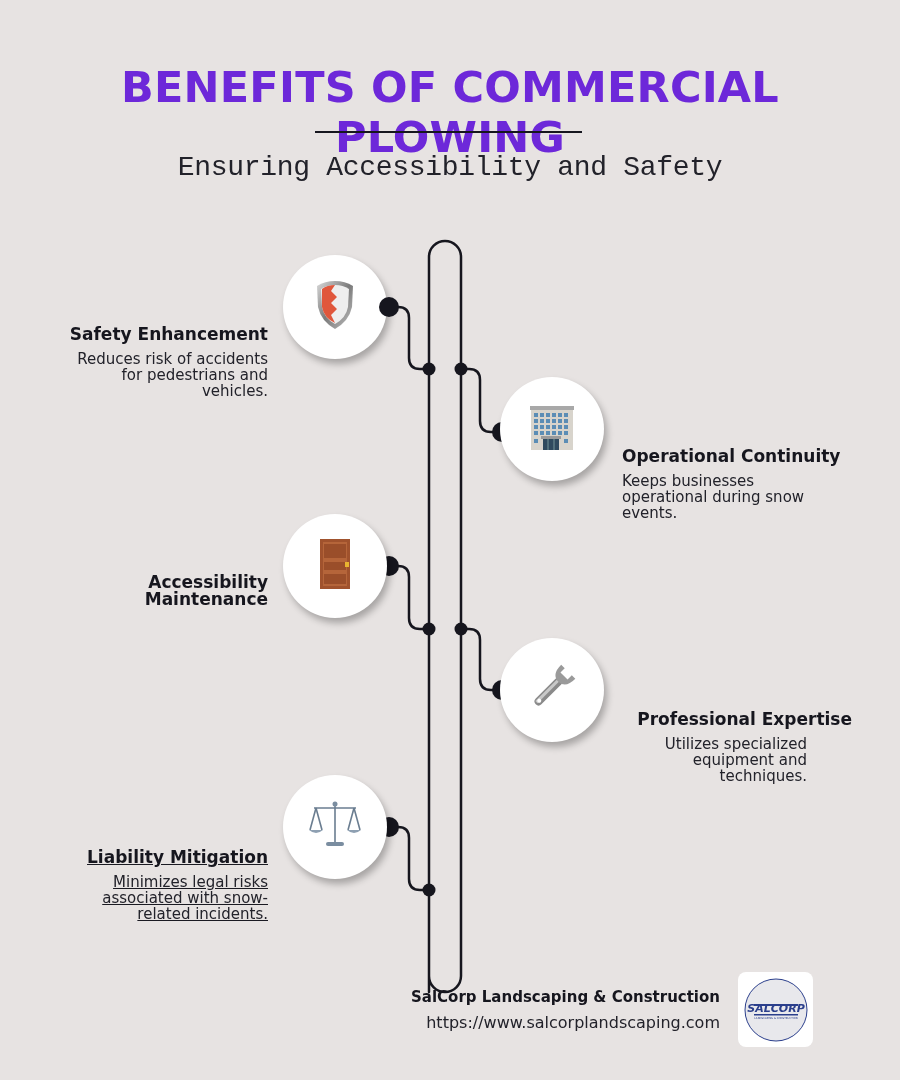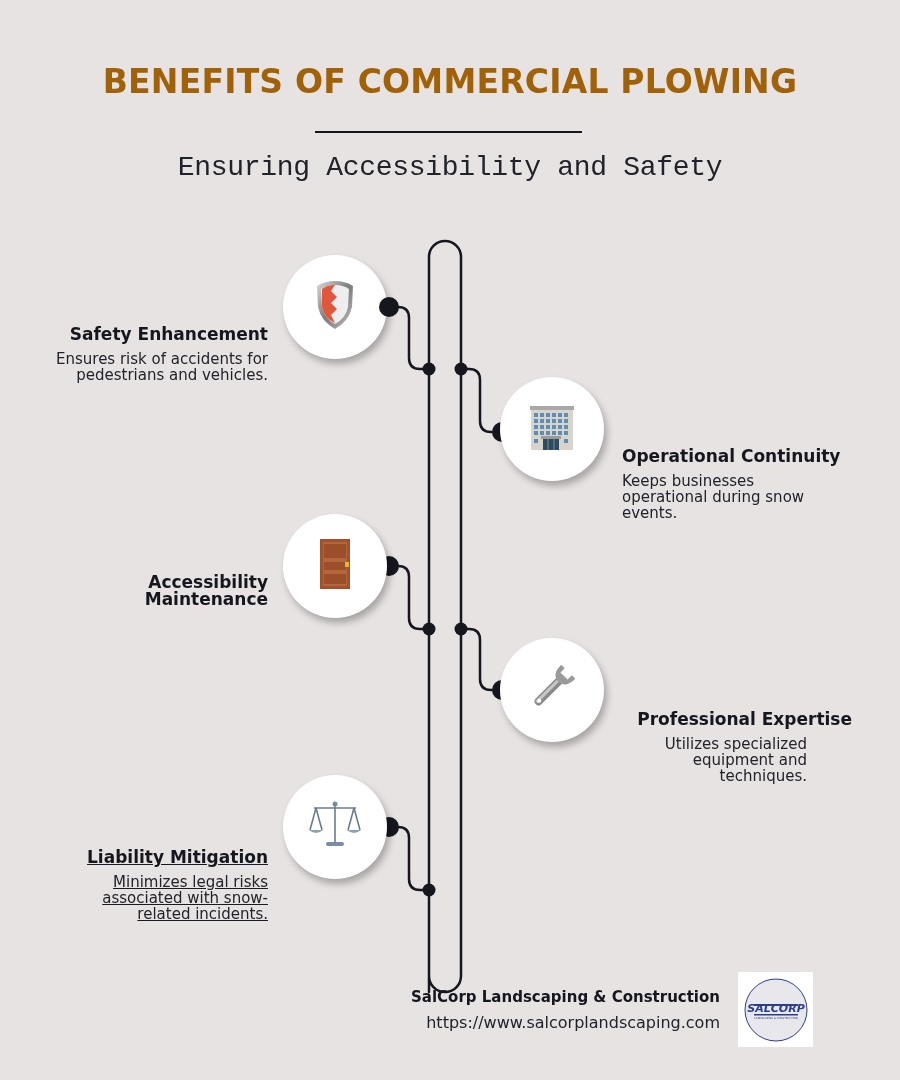--- a/index.html
+++ b/index.html
@@ -9,23 +9,23 @@
       font-family: "DejaVu Sans", sans-serif;
       color: #1a1a22;
       position: relative;
       overflow: hidden;
     }
     .title {
       position: absolute; left: 0; right: 0; top: 62px;
       text-align: center;
       font-family: "DejaVu Sans", sans-serif;
       font-weight: bold;
-      font-size: 33px;
+      font-size: 43px;
       letter-spacing: 0.2px;
-      color: #a16207;
+      color: #6d28d9;
     }
     .title-rule {
       position: absolute; left: 315px; top: 131px;
       width: 267px; height: 2px; background: #16161e;
     }
     .subtitle {
       position: absolute; left: 0; right: 0; top: 152px;
       text-align: center;
       font-size: 28px;
       font-weight: normal;
@@ -67,21 +67,21 @@
       text-align: right; white-space: nowrap;
     }
     .footer-url {
       position: absolute; right: 180px; top: 1013px;
       font-size: 16px; color: #22222a;
       font-family: "DejaVu Sans", sans-serif;
       text-align: right; white-space: nowrap;
     }
     .logo-box {
       position: absolute; left: 738px; top: 972px;
-      width: 75px; height: 75px; border-radius: 0;
+      width: 75px; height: 75px; border-radius: 8px;
       background: #ffffff;
       display: flex; align-items: center; justify-content: center;
     }
   </style>
 </head>
 <body>
 
 <div class="title">BENEFITS OF COMMERCIAL PLOWING</div>
 <div class="title-rule"></div>
 <div class="subtitle">Ensuring Accessibility and Safety</div>
@@ -131,21 +131,21 @@
   <g fill="#16161e">
     <circle cx="389" cy="307" r="10"></circle>
     <circle cx="502" cy="432" r="10"></circle>
     <circle cx="389" cy="566" r="10"></circle>
     <circle cx="502" cy="690" r="10"></circle>
     <circle cx="389" cy="827" r="10"></circle>
   </g>
 </svg>
 <div class="item-text left" style="right:632px; top:281px; width:240px;">
   <div class="item-title">Safety Enhancement</div>
-  <div class="item-desc" style="margin-left:auto; width:215px;">Ensures risk of accidents for pedestrians and vehicles.</div>
+  <div class="item-desc" style="margin-left:auto; width:215px;">Reduces risk of accidents for pedestrians and vehicles.</div>
 </div>
 
 <div class="circle" style="left:500px; top:377px;">
   <span>
     <svg width="50" height="50" viewBox="0 0 50 50">
       <rect x="3" y="4" width="44" height="4" fill="#a8a8a8"></rect>
       <rect x="4" y="8" width="42" height="40" fill="#d8d4cc"></rect>
       <g fill="#5b8db5">
         <rect x="7" y="11" width="4" height="4"></rect>
           <rect x="13" y="11" width="4" height="4"></rect>

